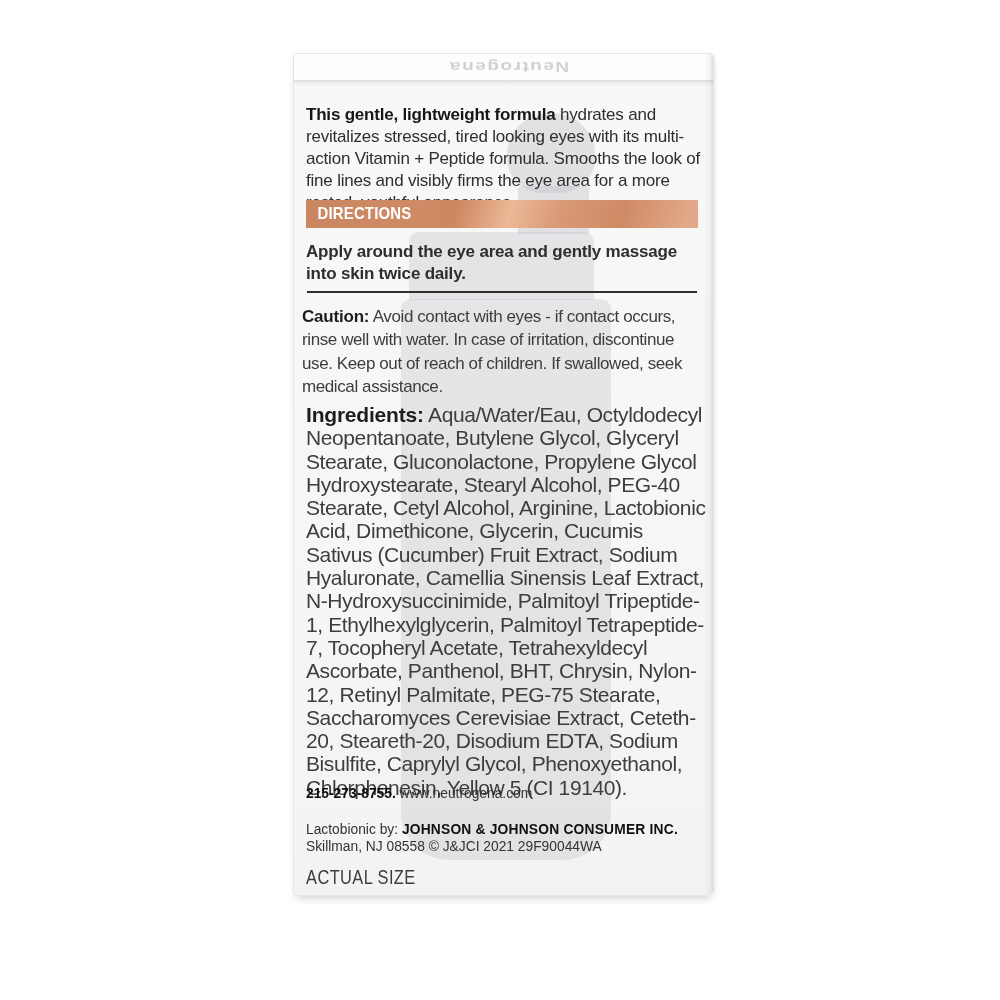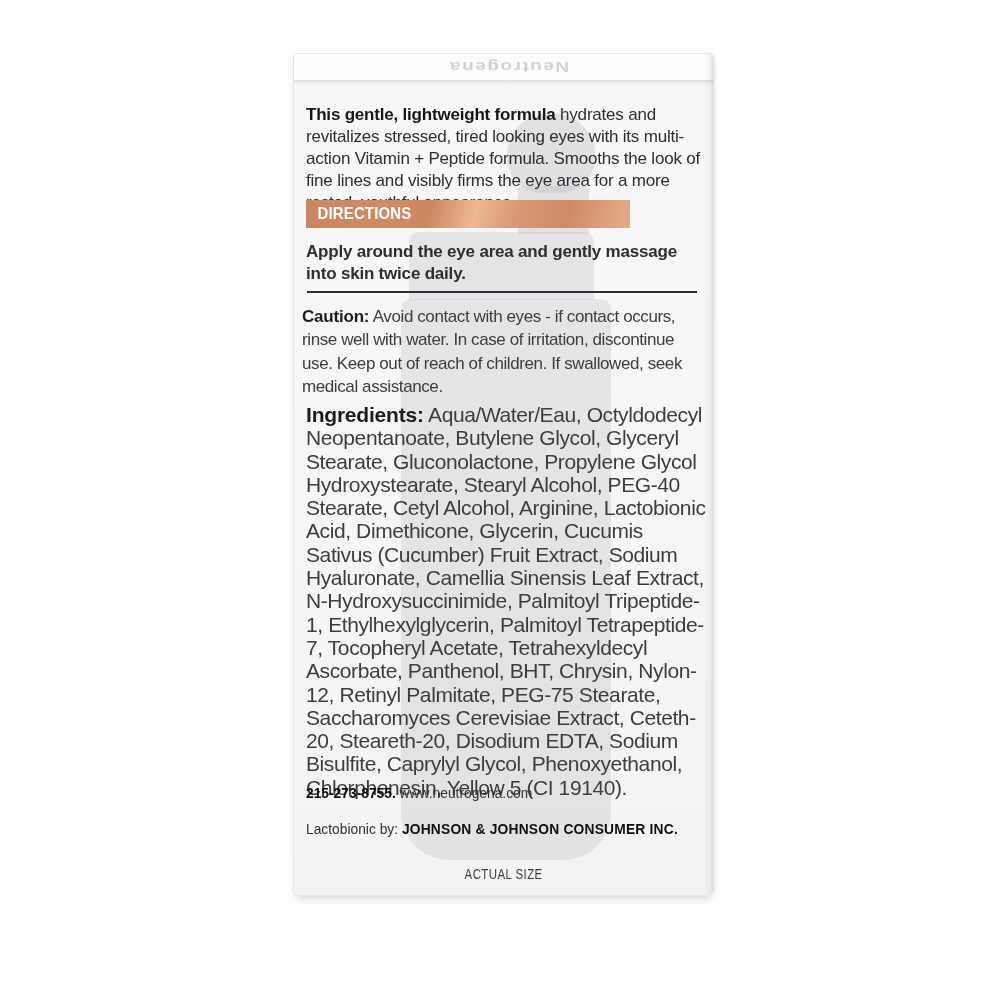--- a/index.html
+++ b/index.html
@@ -35,21 +35,21 @@
   .ghost-tier{left:115px;top:178px;width:185px;height:68px;background:rgba(196,196,204,0.38);border-radius:10px 10px 0 0;}
   .ghost-body{left:107px;top:245px;width:210px;height:561px;background:rgba(198,198,206,0.36);border-radius:10px 10px 48px 48px;}
   .content{position:absolute;left:0;top:0;width:100%;height:100%;z-index:2;}
   .content p,.content div{margin:0;}
   .desc{
     position:absolute;left:12px;top:50px;width:399px;
     font-size:17px;line-height:22px;letter-spacing:-0.2px;color:#2e2e2e;
   }
   .desc b{color:#161616;}
   .dir-bar{
-    position:absolute;left:12px;top:146px;width:324px;height:28px;
+    position:absolute;left:12px;top:146px;width:392px;height:28px;
     background:linear-gradient(105deg,#c98661 0%,#cf8b66 28%,#cd875f 38%,#ecb897 52%,#d99a77 64%,#cf8a64 80%,#e2a988 97%);
     display:flex;align-items:center;
   }
   .dir-bar span{
     color:#ffffff;font-weight:bold;font-size:17px;letter-spacing:0.2px;
     transform:scaleX(0.88);transform-origin:left center;padding-left:13px;
   }
   .dir-text{
     position:absolute;left:12px;top:187px;width:399px;
     font-size:17px;line-height:22px;letter-spacing:-0.2px;color:#2e2e2e;font-weight:bold;
@@ -69,22 +69,22 @@
     position:absolute;left:12px;top:731px;width:399px;
     font-size:13.8px;line-height:17px;color:#333333;
   }
   .contact b{color:#101010;}
   .distrib{
     position:absolute;left:12px;top:768px;width:399px;
     font-size:13.8px;line-height:16.5px;color:#333333;
   }
   .distrib b{color:#101010;letter-spacing:0.2px;}
   .actual-size{
-    position:absolute;left:0;top:812px;width:100%;text-align:center;
-    font-size:14px;color:#3e3e3e;letter-spacing:0.5px;
+    position:absolute;left:0;top:812px;width:100%;
+    font-size:20px;color:#3e3e3e;letter-spacing:0.5px;
   }
   .actual-size span{display:inline-block;transform:scaleX(0.82);}
 </style>
 </head>
 <body>
 
 <div class="stage">
   <div class="box">
 
     <div class="flap">
@@ -119,20 +119,21 @@
       <p class="ingredients">
         <b>Ingredients:</b><span> Aqua/Water/Eau, Octyldodecyl Neopentanoate, Butylene Glycol, Glyceryl Stearate, Gluconolactone, Propylene Glycol Hydroxystearate, Stearyl Alcohol, PEG-40 Stearate, Cetyl Alcohol, Arginine, Lactobionic Acid, Dimethicone, Glycerin, Cucumis Sativus (Cucumber) Fruit Extract, Sodium Hyaluronate, Camellia Sinensis Leaf Extract, N-Hydroxysuccinimide, Palmitoyl Tripeptide-1, Ethylhexylglycerin, Palmitoyl Tetrapeptide-7, Tocopheryl Acetate, Tetrahexyldecyl Ascorbate, Panthenol, BHT, Chrysin, Nylon-12, Retinyl Palmitate, PEG-75 Stearate, Saccharomyces Cerevisiae Extract, Ceteth-20, Steareth-20, Disodium EDTA, Sodium Bisulfite, Caprylyl Glycol, Phenoxyethanol, Chlorphenesin, Yellow 5 (CI 19140).</span>
       </p>
 
       <div class="contact">
         <div><b>215-273-8755.</b><span> www.neutrogena.com</span></div>
       </div>
 
       <div class="distrib">
         <div><span>Lactobionic by: </span><b>JOHNSON &amp; JOHNSON CONSUMER INC.</b></div>
+        <div><span>Skillman, NJ 08558 © J&amp;JCI 2021 29F90044WA</span></div>
       </div>
 
       <div class="actual-size">
         <span>ACTUAL SIZE</span>
       </div>
 
     </div>
   </div>
 </div>
 

